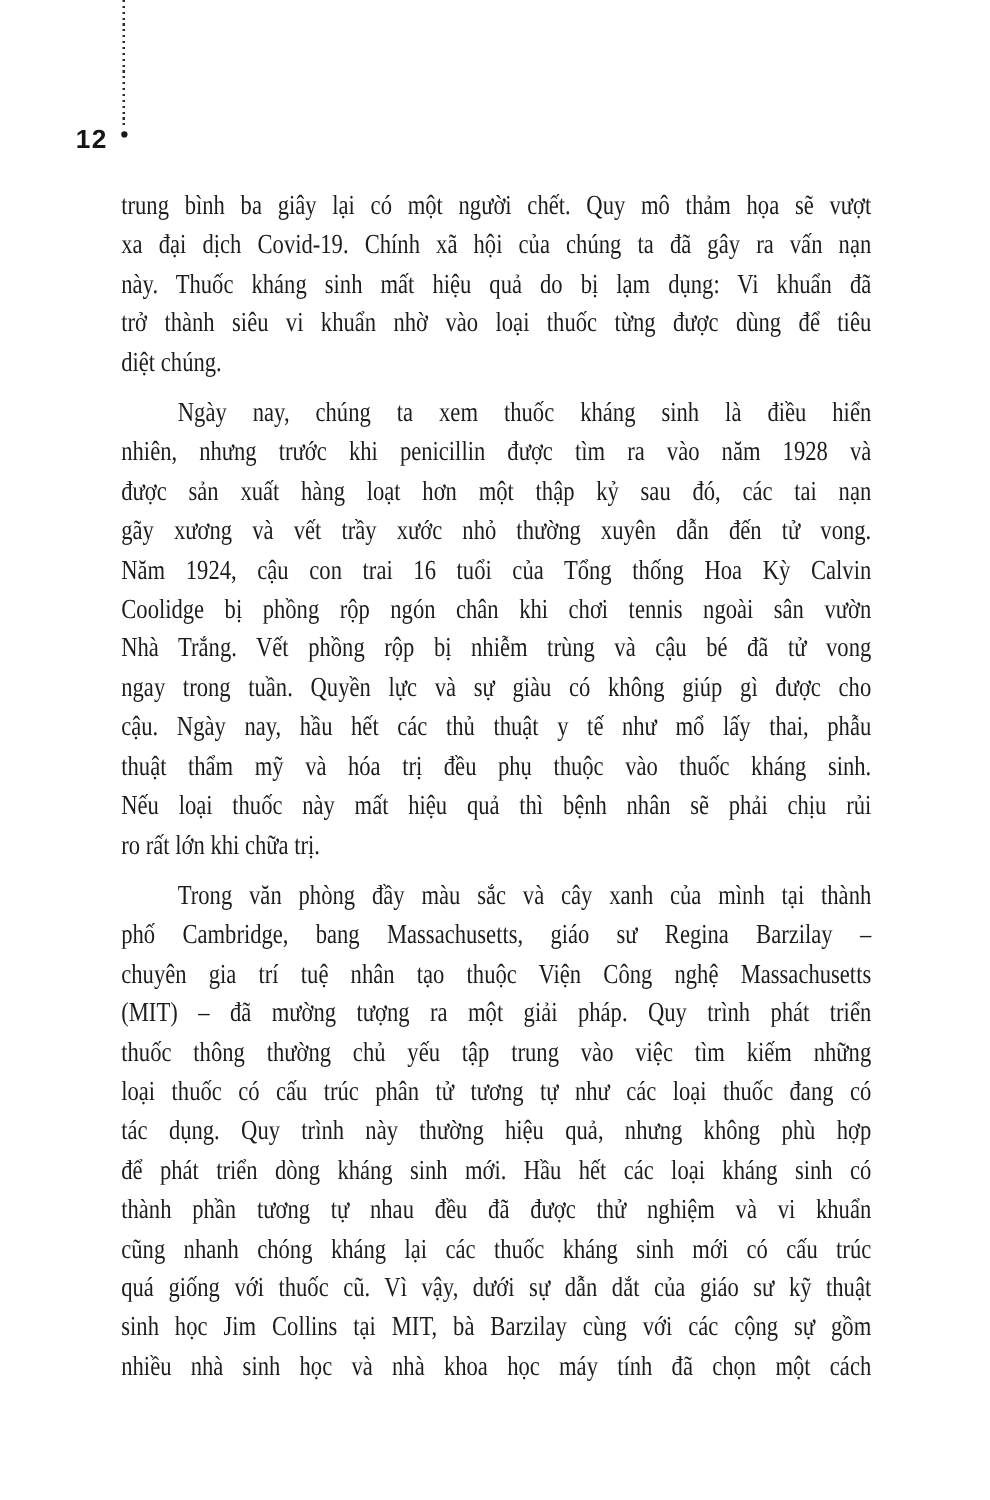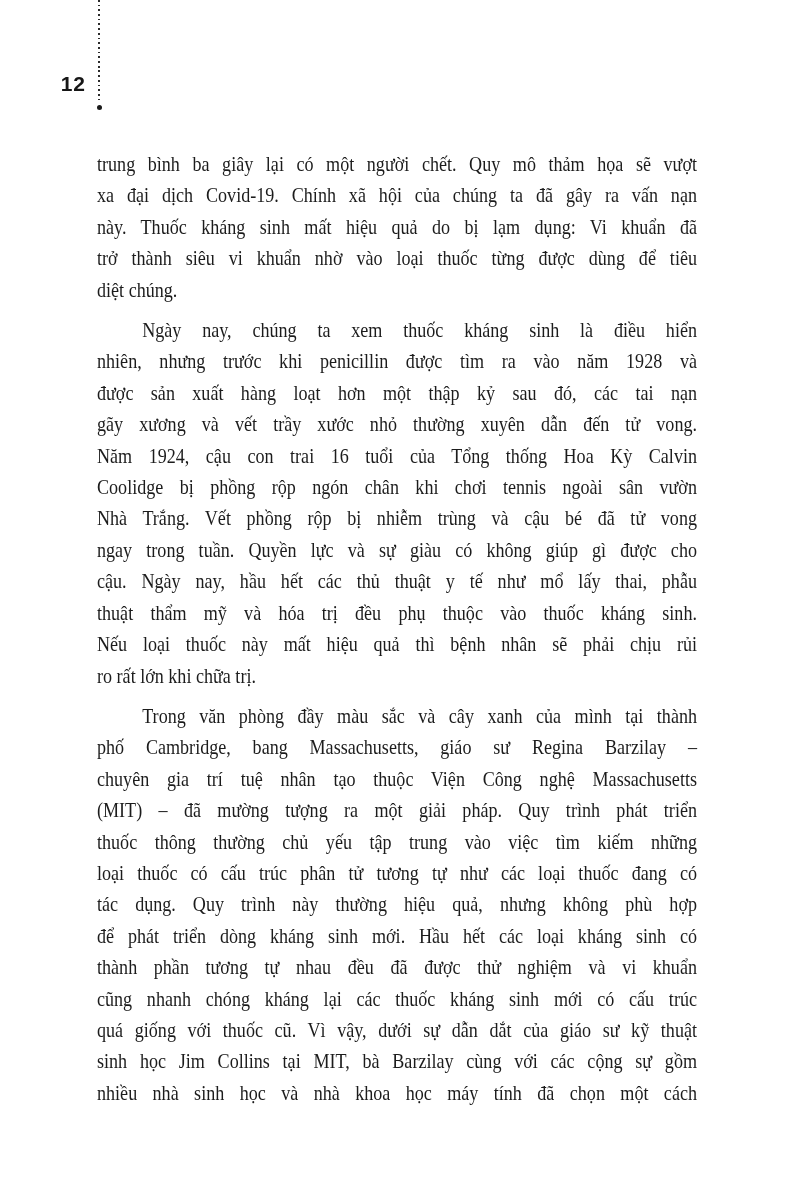--- a/index.html
+++ b/index.html
@@ -32,21 +32,21 @@
     left: 96.5px;
     top: 105px;
     width: 5px;
     height: 5px;
     border-radius: 50%;
     background: #1a1a1a;
   }
   .page-number {
     position: absolute;
     left: 20px;
-    top: 72px;
+    top: 100px;
     width: 66px;
     text-align: right;
     font-family: "Liberation Sans", sans-serif;
     font-weight: 700;
     font-size: 21px;
     letter-spacing: 1px;
     color: #161616;
   }
   .running-header {
     position: absolute;

